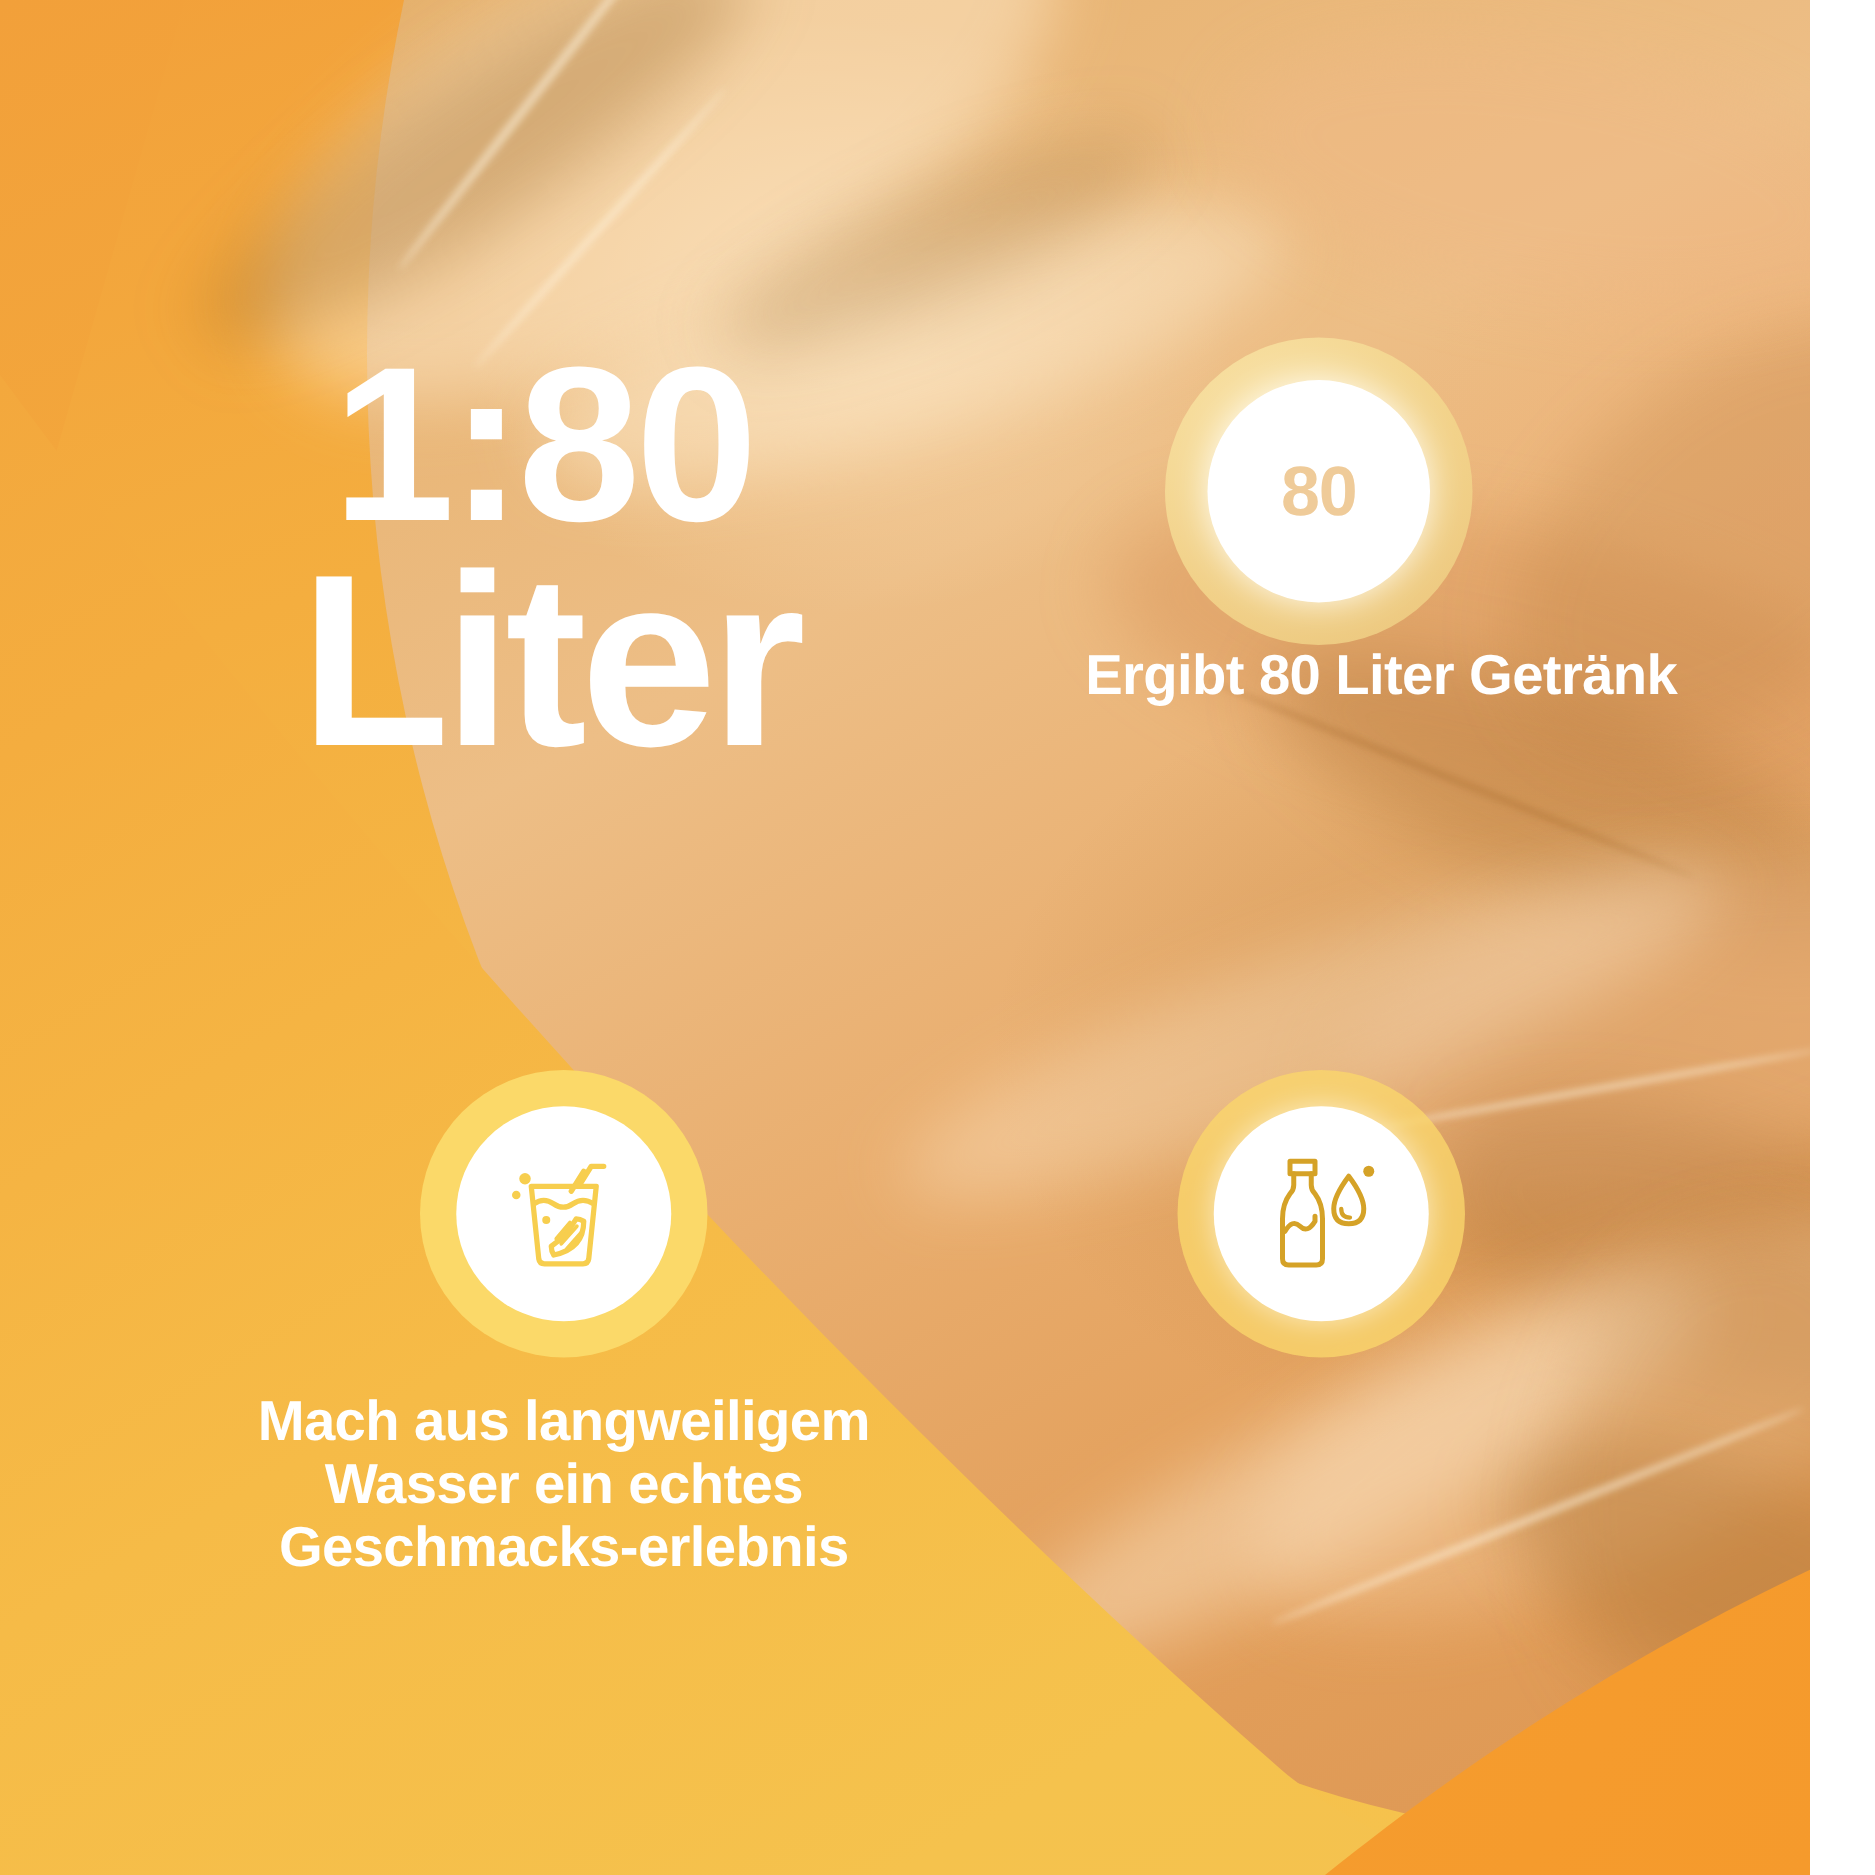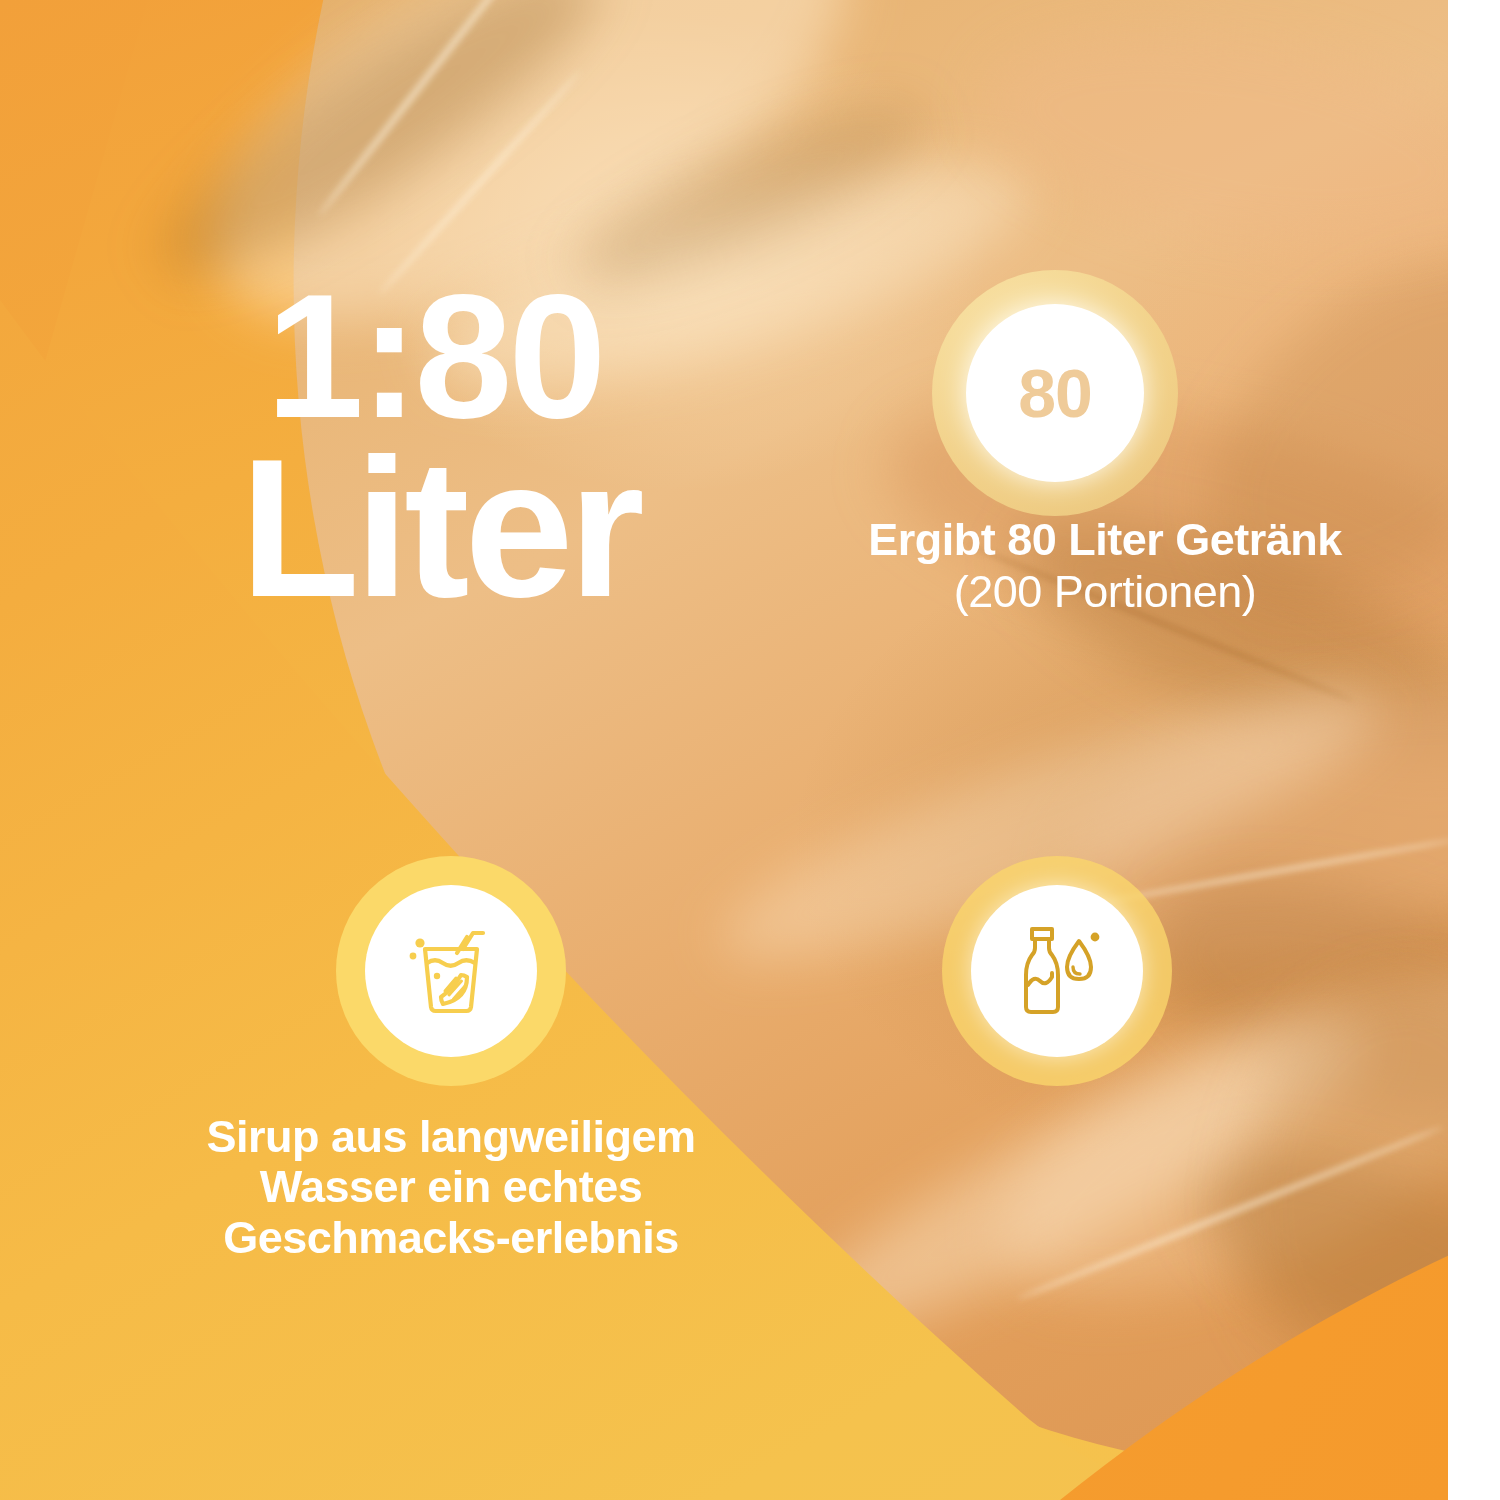--- a/index.html
+++ b/index.html
@@ -145,21 +145,21 @@
     width: 246px;
     height: 246px;
     background: radial-gradient(circle at 35% 30%, rgba(250,230,172,0.95) 0%, rgba(243,214,140,0.88) 60%, rgba(236,202,126,0.82) 100%);
   }
   .badge-80 .badge-inner {
     width: 178px;
     height: 178px;
     box-shadow: 0 0 26px rgba(255,255,255,0.85);
   }
   .badge-80-number {
-    font-size: 68px;
+    font-size: 56px;
     font-weight: 700;
     color: #EFCB99;
     letter-spacing: -1px;
     line-height: 1;
   }
 
   
   .badge-drink {
     left: 336px;
     top: 856px;
@@ -269,21 +269,20 @@
     <span class="headline-word">Liter</span>
   </div>
 
   <div class="badge badge-80">
     <div class="badge-inner">
       <span class="badge-80-number">80</span>
     </div>
   </div>
   <div class="feat-text feat-80">
     <span class="bold-line">Ergibt 80 Liter Getränk</span>
-    <span class="light-line">(200 Portionen)</span>
   </div>
 
   <div class="badge badge-drink">
     <div class="badge-inner">
       <svg width="112" height="112" viewBox="0 0 112 112">
         <g fill="none" stroke="#F7CE4E" stroke-width="4.2" stroke-linecap="round" stroke-linejoin="round">
 
           <path d="M30 34 L36 92 Q36.6 96 40.6 96 L71.4 96 Q75.4 96 76 92 L82 34 Z"></path>
 
           <path d="M32.2 48 Q40 42.5 47.8 48 T63.4 48 T79.8 48"></path>
@@ -297,21 +296,21 @@
           <path d="M61 63 L50 76" stroke-width="3"></path>
 
           <circle cx="42" cy="61" r="3.2" fill="#F7CE4E" stroke="none"></circle>
 
           <circle cx="25" cy="28" r="4.6" fill="#F7CE4E" stroke="none"></circle>
           <circle cx="18" cy="41" r="3.4" fill="#F7CE4E" stroke="none"></circle>
         </g>
       </svg>
     </div>
   </div>
-  <div class="feat-text feat-drink">Sirup aus langweiligem Wasser ein echtes Geschmacks-erlebnis</div>
+  <div class="feat-text feat-drink">Mach aus langweiligem Wasser ein echtes Geschmacks-erlebnis</div>
 
   <div class="badge badge-bottle">
     <div class="badge-inner">
       <svg width="112" height="112" viewBox="0 0 112 112">
         <g fill="none" stroke="#D5A227" stroke-width="4" stroke-linecap="round" stroke-linejoin="round">
 
           <path d="M31 14 L51 14 L51 24 L31 24 Z"></path>
 
           <path d="M34 24 L34 33 Q34 37 31 40 Q25 48 25 60 L25 92 Q25 97 30 97 L52 97 Q57 97 57 92 L57 60 Q57 48 51 40 Q48 37 48 33 L48 24"></path>
 

